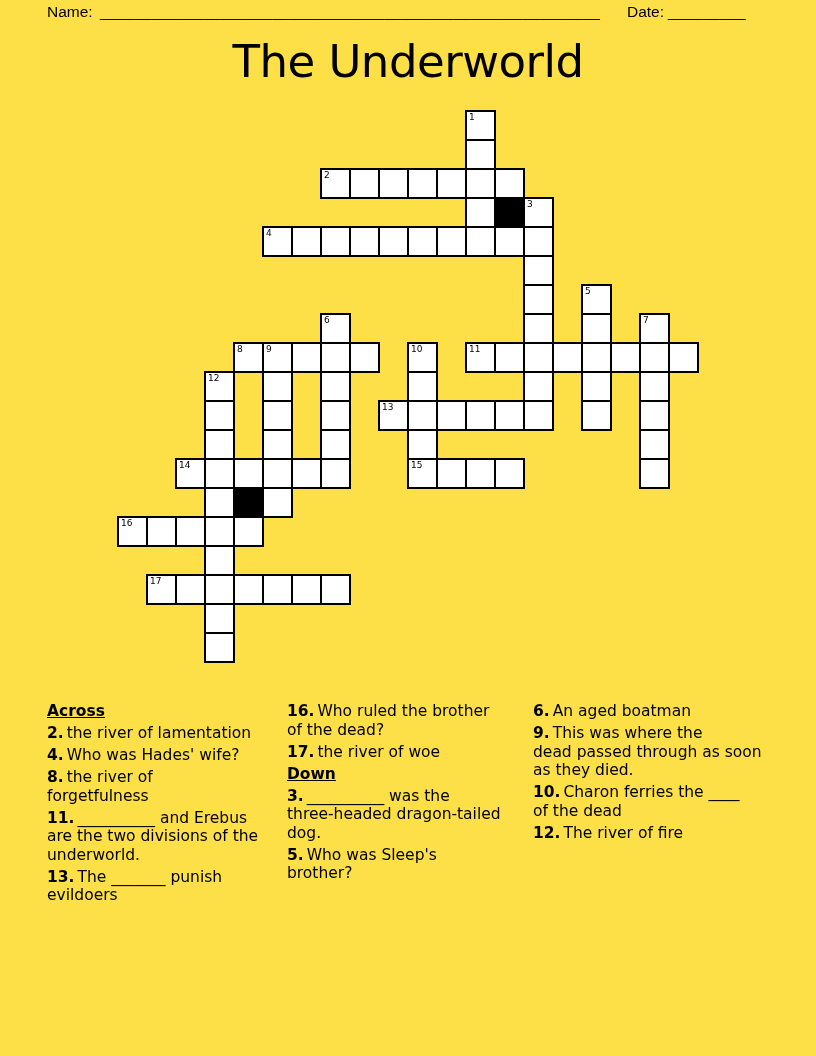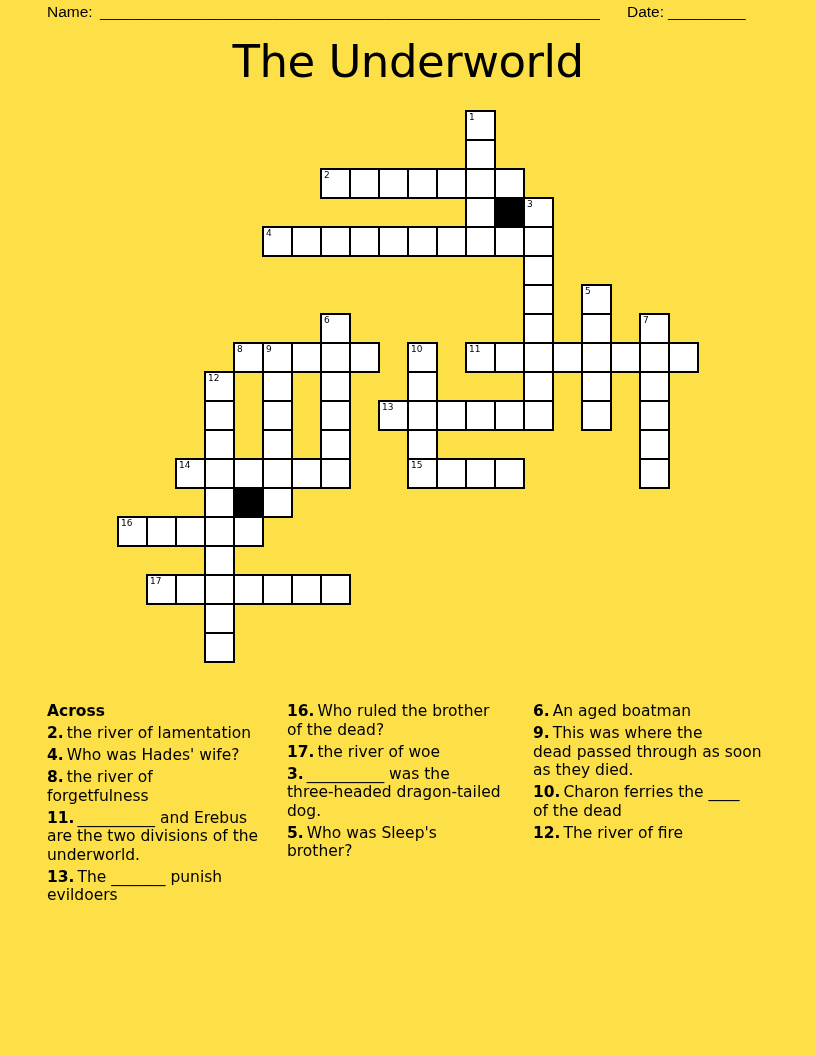--- a/index.html
+++ b/index.html
@@ -24,21 +24,21 @@
            font-family:"DejaVu Sans",sans-serif;color:#000;}
   
   .clue-col{position:absolute;top:702px;}
   #clue-col-1{left:47px;width:240px;}
   #clue-col-2{left:287px;width:244px;}
   #clue-col-3{left:533px;width:252px;}
   .clue,.clue-heading{margin:0 0 3.5px 0;font-size:15.5px;line-height:18.5px;color:#000;}
   .clue b{font-weight:bold;margin-right:3px;}
   .clue .txt{white-space:pre-line;}
   .clue-heading{font-weight:bold;}
-  .clue-heading span{text-align:center;}
+  .clue-heading span{text-decoration:underline;text-align:center;}
 </style>
 </head>
 <body>
 
 <div class="page">
 
   <span class="hdr" id="name-label">Name:</span>
   <span class="hdr" id="name-line">__________________________________________________________</span>
   <span class="hdr" id="date-label">Date:</span>
   <span class="hdr" id="date-line">_________</span>
@@ -186,20 +186,21 @@
       <p class="clue"><b>11.</b><span class="txt">__________ and Erebus
 are the two divisions of the
 underworld.</span></p>
       <p class="clue"><b>13.</b><span class="txt">The _______ punish
 evildoers</span></p>
     </div>
   <div class="clue-col" id="clue-col-2">
       <p class="clue"><b>16.</b><span class="txt">Who ruled the brother
 of the dead?</span></p>
       <p class="clue"><b>17.</b><span class="txt">the river of woe</span></p>
+      <p class="clue-heading"><span>Down</span></p>
       <p class="clue"><b>3.</b><span class="txt">__________ was the
 three-headed dragon-tailed
 dog.</span></p>
       <p class="clue"><b>5.</b><span class="txt">Who was Sleep's
 brother?</span></p>
     </div>
   <div class="clue-col" id="clue-col-3">
       <p class="clue"><b>6.</b><span class="txt">An aged boatman</span></p>
       <p class="clue"><b>9.</b><span class="txt">This was where the
 dead passed through as soon

